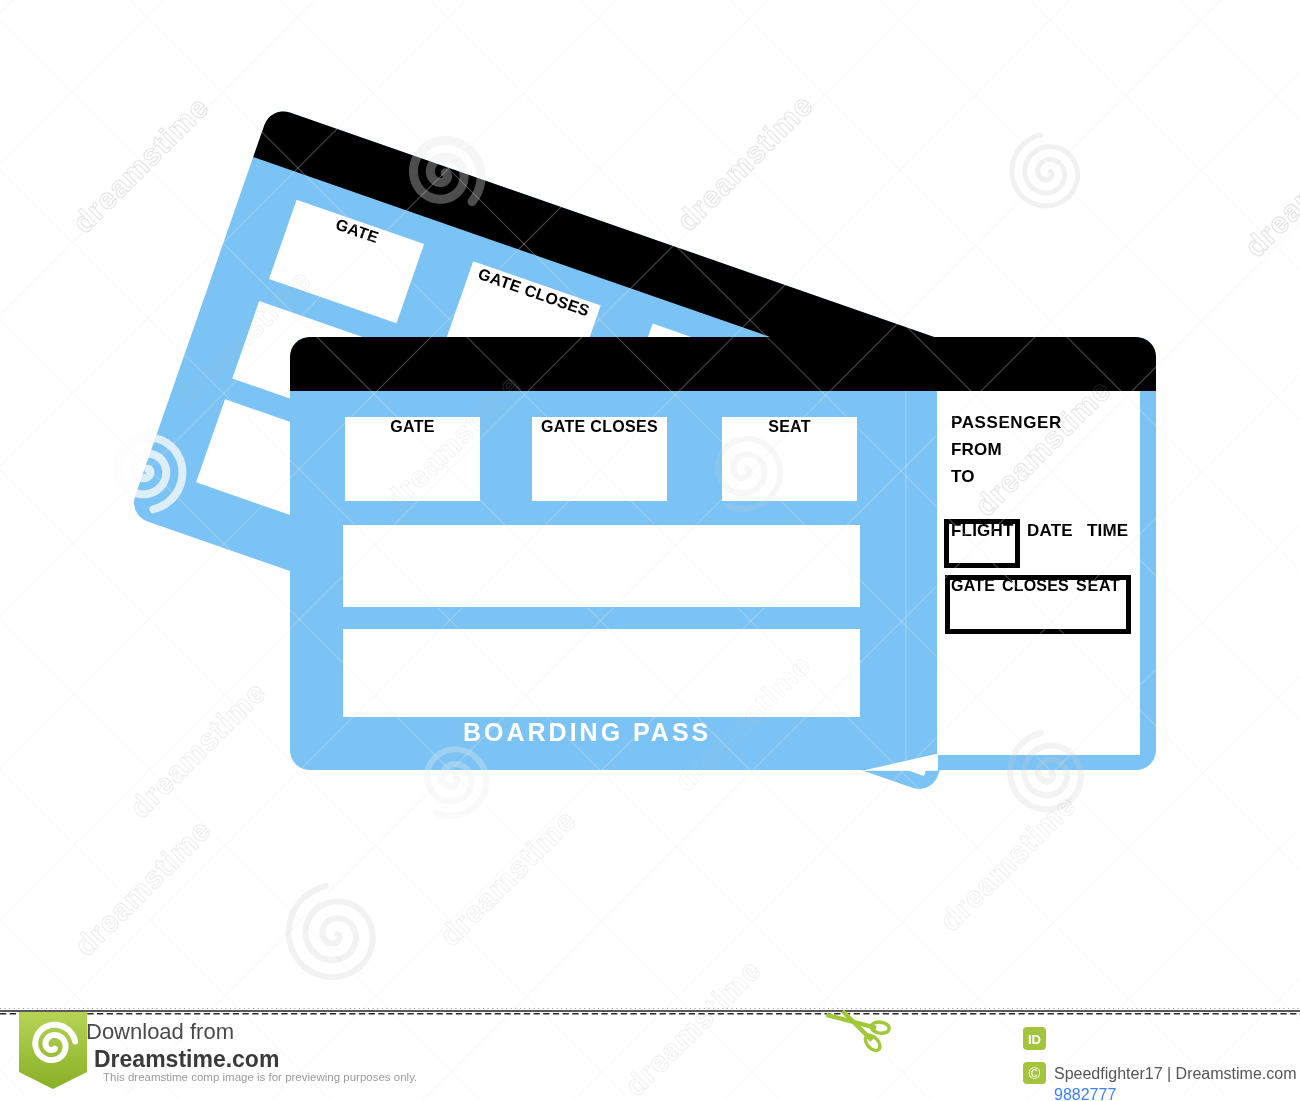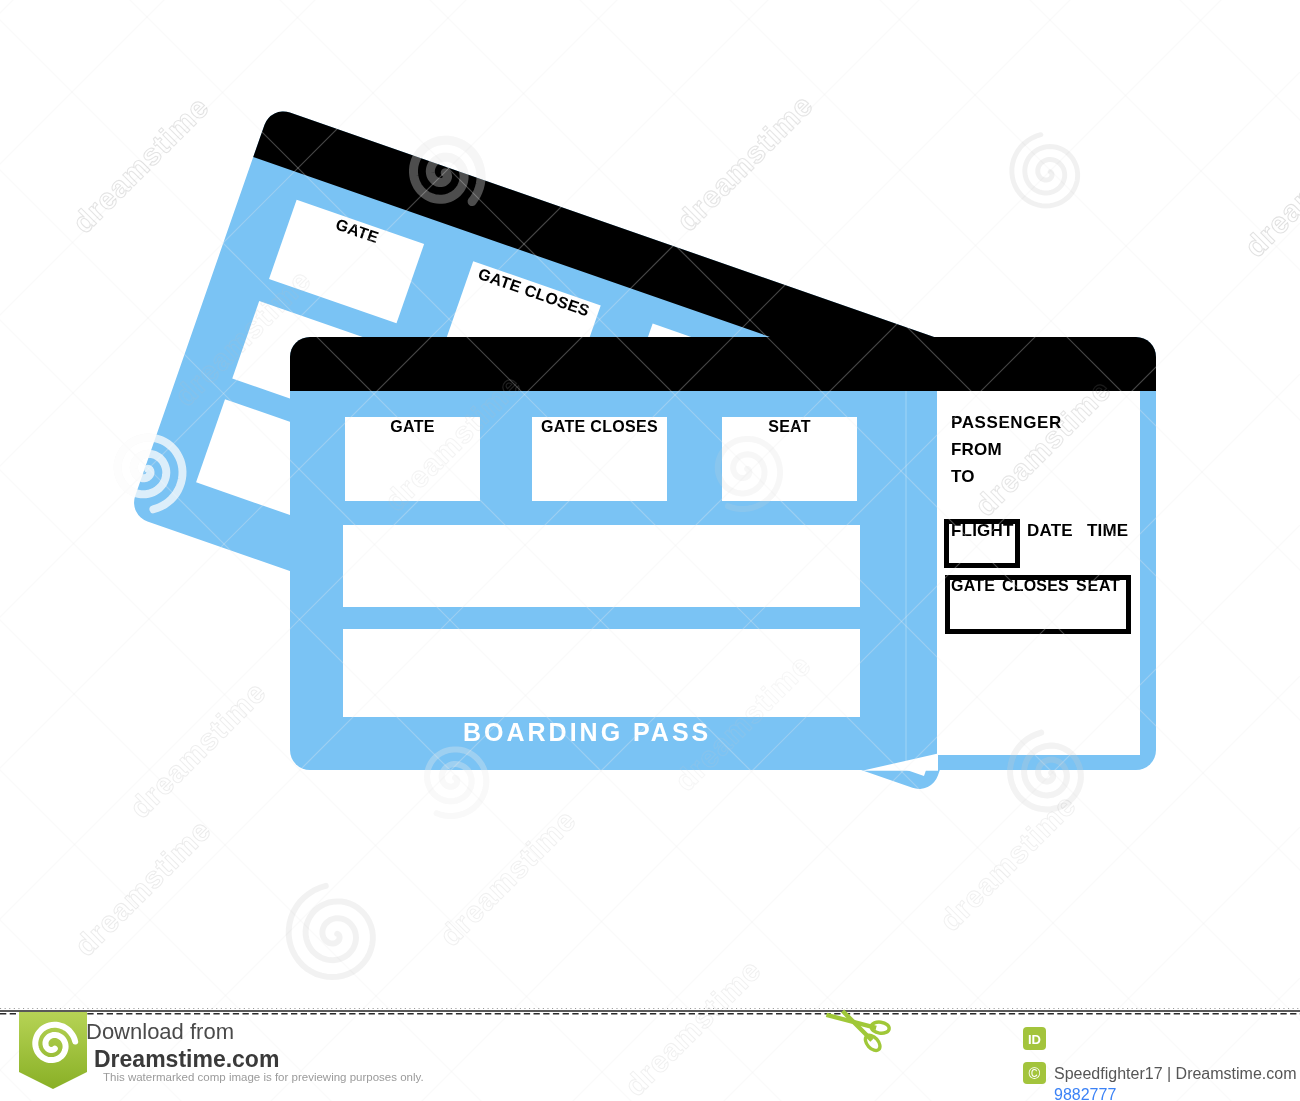--- a/index.html
+++ b/index.html
@@ -198,14 +198,14 @@
     <ellipse cx="17.5" cy="-8" rx="9" ry="5.5" stroke-width="3.4" transform="rotate(-20 17.5 -8)"></ellipse>
     <ellipse cx="18" cy="9" rx="9" ry="5.5" stroke-width="3.4" transform="rotate(20 18 9)"></ellipse>
   </g>
   <rect x="1023" y="1027" width="23" height="23" rx="4" fill="#a3c43c"></rect>
   <text x="1034.5" y="1044" font-size="13" font-weight="bold" fill="#fff" text-anchor="middle" font-family="Liberation Sans, sans-serif">ID</text>
   <rect x="1023" y="1062" width="23" height="22" rx="4" fill="#a3c43c"></rect>
   <text x="1034.5" y="1079" font-size="16" fill="#fff" text-anchor="middle" font-family="Liberation Sans, sans-serif">©</text>
 </svg>
 <div id="dl1">Download from</div>
 <div id="dl2">Dreamstime.com</div>
-<div id="dl3">This watermarked comp image is for previewing purposes only.</div>
+<div id="dl3">This dreamstime comp image is for previewing purposes only.</div>
 <div id="idnum">9882777</div>
 <div id="author">Speedfighter17 | Dreamstime.com</div>
 </body></html>

